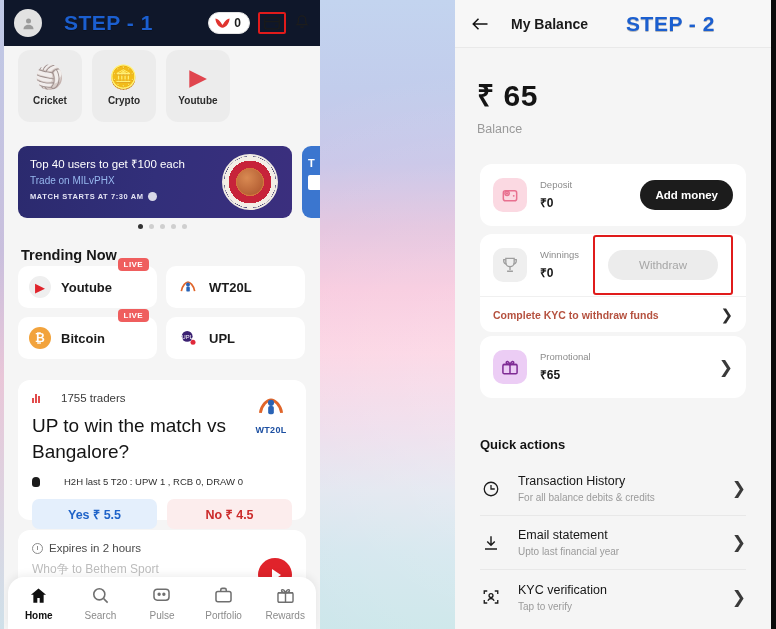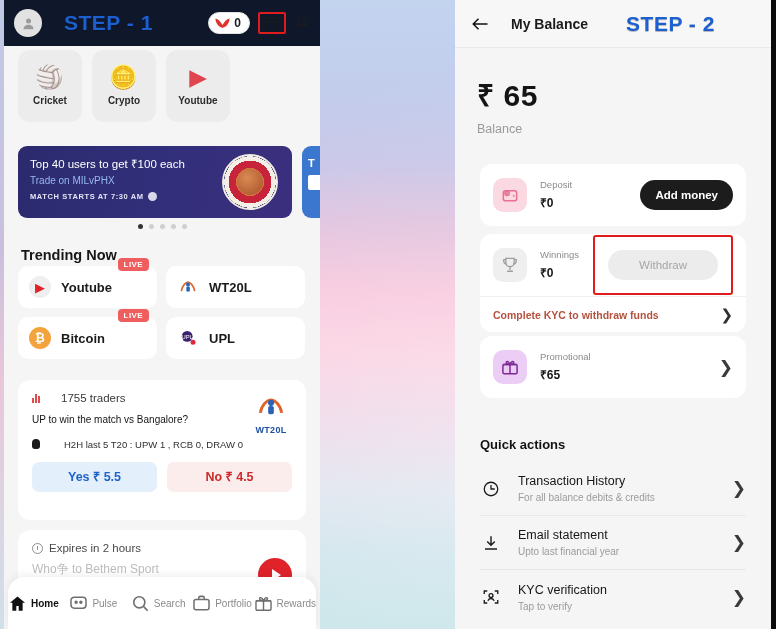--- a/index.html
+++ b/index.html
@@ -125,21 +125,21 @@
   .ic-w20 { background: transparent; }
   .ic-upl { background: transparent; }
 
   .q-card {
     position: absolute; left: 14px; top: 380px; width: 288px; height: 140px;
     background: #fff; border-radius: 12px; padding: 12px 14px;
   }
   .q-traders { font-size: 11.5px; color: #3a3a3a; display: flex; align-items: center; gap: 21px; }
   .q-traders .bars { display:inline-flex; align-items:flex-end; gap:1px; height:10px;}
   .q-traders .bars b { display:block; width:2px; background:#e24b4b; }
-  .q-title { font-size: 10px; color: #141414; margin-top: 9px; line-height: 1.35; width: 200px; }
+  .q-title { font-size: 19px; color: #141414; margin-top: 9px; line-height: 1.35; width: 200px; }
   .q-meta { font-size: 9.5px; color: #2f2f2f; margin-top: 12px; display: flex; align-items: center; gap: 24px; }
   .q-meta .mic { width: 8px; height: 10px; background: #1b1b1b; border-radius: 4px 4px 3px 3px; display: inline-block; }
   .q-btns { display: flex; gap: 10px; margin-top: 12px; }
   .q-btn { flex: 1; height: 30px; border-radius: 7px; display: flex; align-items: center; justify-content: center; font-size: 12.5px; font-weight: bold; }
   .q-yes { background: #e4effc; color: #1f63c8; }
   .q-no { background: #fceded; color: #cc2b2b; }
   .wt20-badge { position: absolute; right: 14px; top: 14px; width: 42px; text-align:center;}
   .wt20-badge .nm { font-size: 9px; font-weight: bold; color: #1c4fa1; letter-spacing:.3px; margin-top:1px;}
 
   .exp-card {
@@ -151,21 +151,21 @@
   .clock::after { content: ""; position: absolute; left: 4px; top: 2px; width: 1.3px; height: 4px; background: #8d8d8d; }
   .exp-sub { font-size: 12px; color: #bdbdbd; margin-top: 7px; }
   .exp-yt { position: absolute; right: 14px; top: 28px; width: 34px; height: 34px; border-radius: 50%; background: #e0232b; display:flex; align-items:center; justify-content:center;}
   .exp-yt .tri { width:0;height:0;border-left:9px solid #fff;border-top:6px solid transparent;border-bottom:6px solid transparent; margin-left:2px;}
 
   .tabbar {
     position: absolute; left: 4px; bottom: 0; width: 308px; height: 52px;
     background: #fff; border-radius: 16px 16px 0 0;
     display: flex; align-items: center; box-shadow: 0 -2px 8px rgba(0,0,0,.07);
   }
-  .tab { flex: 1; display: flex; flex-direction: row; align-items: center; gap: 4px; }
+  .tab { flex: 1; display: flex; flex-direction: column; align-items: center; gap: 4px; }
   .tab .ti { height: 20px; display: flex; align-items: center; }
   .tab .tl { font-size: 10px; color: #8b8b8b; }
   .tab.active .tl { color: #101010; font-weight: bold; }
   .tab svg { width: 19px; height: 19px; }
 
   
   .r-header {
     position: absolute; left: 0; top: 0; width: 316px; height: 48px;
     background: #f7f7f7; display: flex; align-items: center; padding: 0 16px;
     border-bottom: 1px solid #e9e9e9;
@@ -382,36 +382,36 @@
         <div class="tab active">
           <span class="ti">
               <svg viewBox="0 0 24 24" fill="#101010">
                 <path d="M12 3 2.5 11h3v10h5v-6h3v6h5V11h3z"></path>
               </svg>
             </span>
           <span class="tl">Home</span>
         </div>
         <div class="tab">
           <span class="ti">
+              <svg viewBox="0 0 24 24" fill="none" stroke="#6f6f6f" stroke-width="2">
+                <circle cx="10.5" cy="10.5" r="7"></circle>
+                <path d="M16 16l5 5"></path>
+              </svg>
+            </span>
+          <span class="tl">Search</span>
+        </div>
+        <div class="tab">
+          <span class="ti">
               <svg viewBox="0 0 24 24" fill="none" stroke="#6f6f6f" stroke-width="1.9">
                 <rect x="2.5" y="4" width="19" height="14" rx="4"></rect>
                 <circle cx="9" cy="10.5" r="1.2" fill="#6f6f6f"></circle>
                 <circle cx="15" cy="10.5" r="1.2" fill="#6f6f6f"></circle>
               </svg>
             </span>
           <span class="tl">Pulse</span>
-        </div>
-        <div class="tab">
-          <span class="ti">
-              <svg viewBox="0 0 24 24" fill="none" stroke="#6f6f6f" stroke-width="2">
-                <circle cx="10.5" cy="10.5" r="7"></circle>
-                <path d="M16 16l5 5"></path>
-              </svg>
-            </span>
-          <span class="tl">Search</span>
         </div>
         <div class="tab">
           <span class="ti">
               <svg viewBox="0 0 24 24" fill="none" stroke="#6f6f6f" stroke-width="1.9">
                 <rect x="2.5" y="7" width="19" height="13" rx="2.5"></rect>
                 <path d="M8.5 7V5a2 2 0 0 1 2-2h3a2 2 0 0 1 2 2v2"></path>
               </svg>
             </span>
           <span class="tl">Portfolio</span>
         </div>

